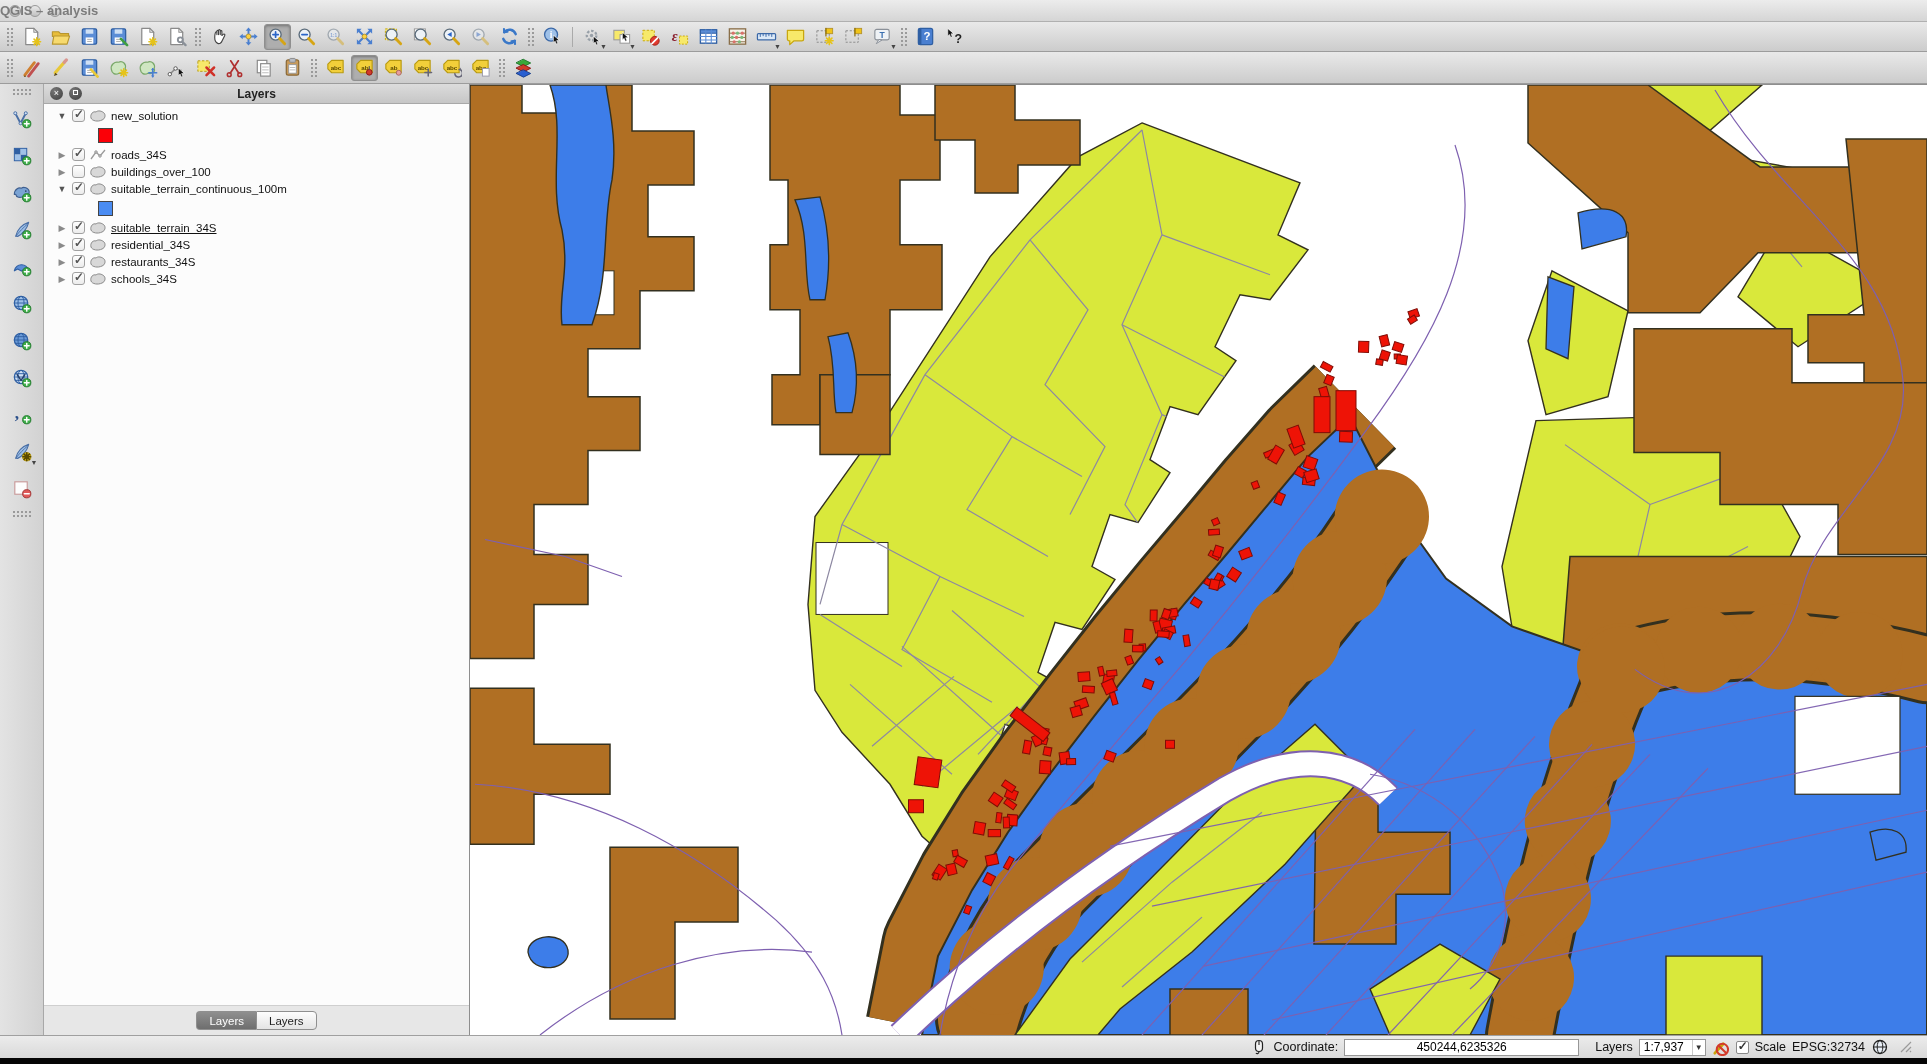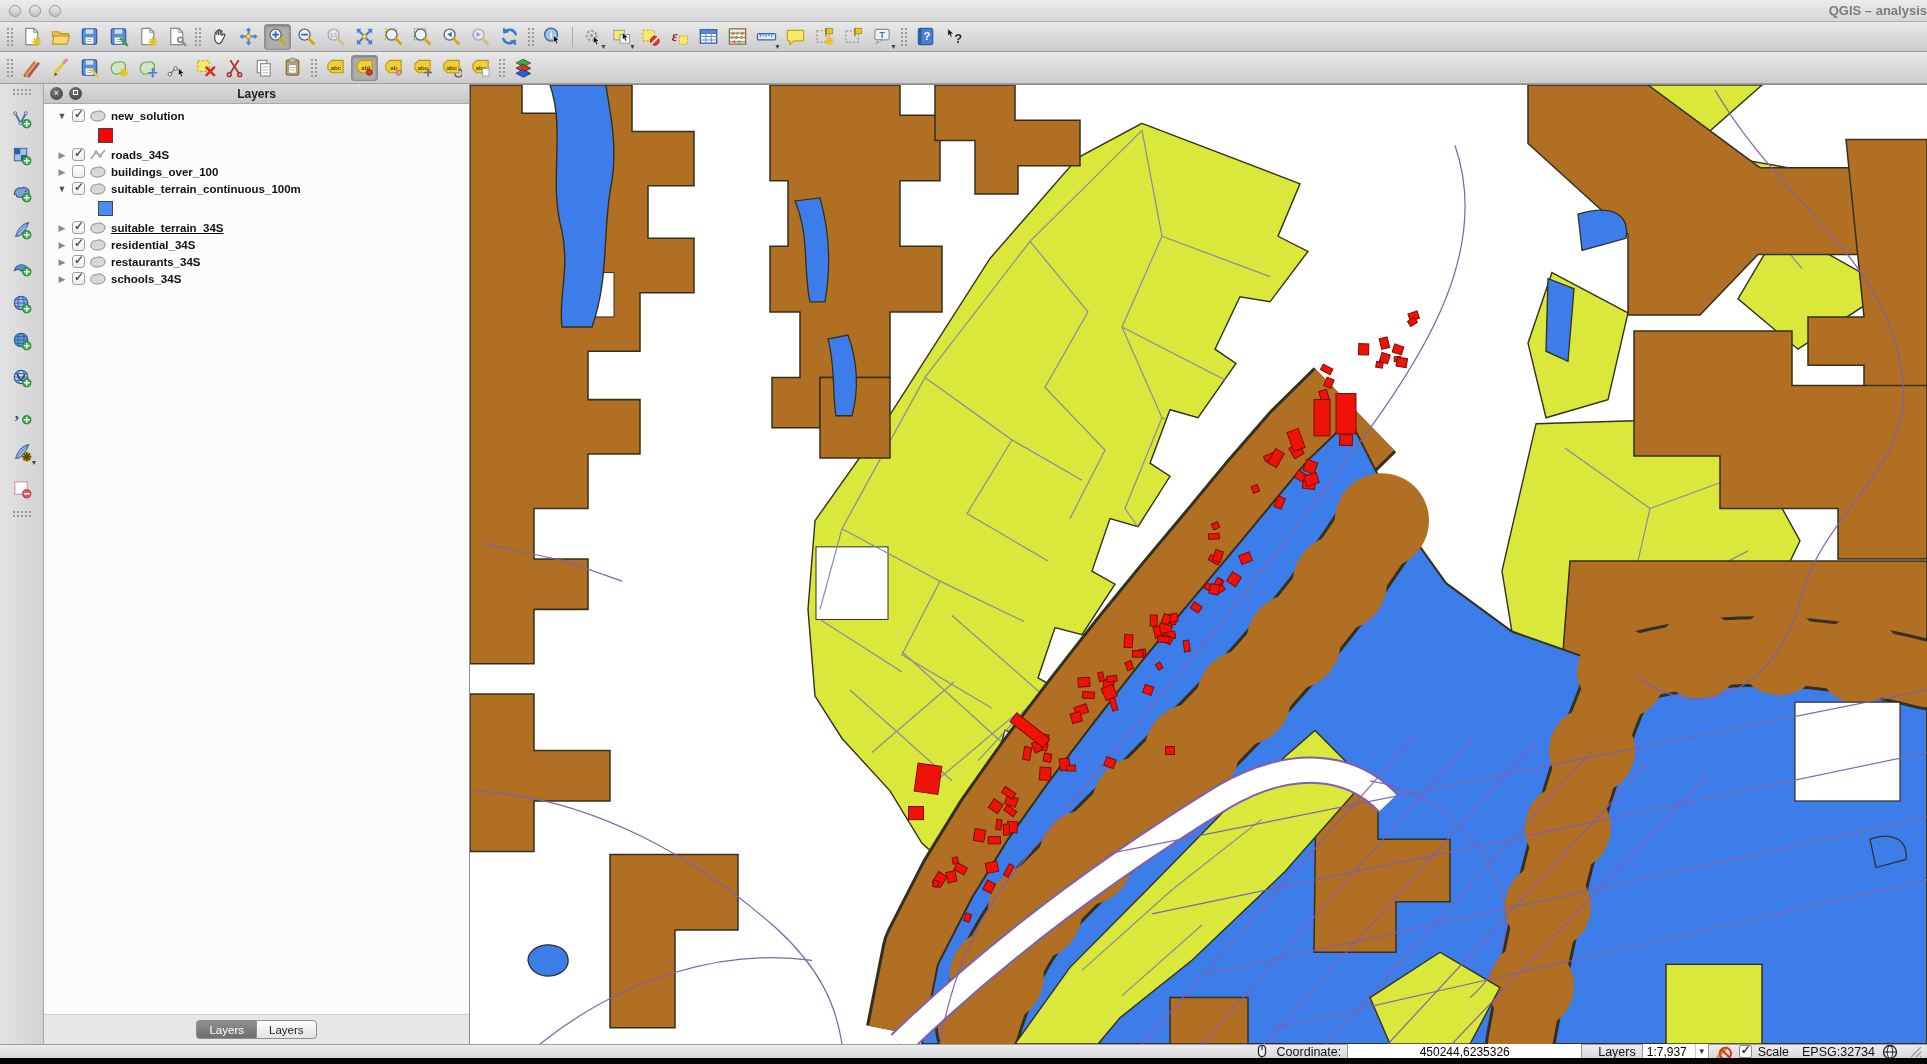--- a/index.html
+++ b/index.html
@@ -2,21 +2,21 @@
 <html style="--c-yellow: #d9e83b; --c-brown: #b06f23; --c-blue: #3d7de9; --c-red: #ee1306; --c-redline: #7f0c06; --c-outline: #33301f; --c-roadgray: #8d88a2; --c-roadpurple: #7e60b0; --c-white: #ffffff;"><head>
 <meta charset="utf-8">
 <style>
   *{box-sizing:border-box;margin:0;padding:0}
   html,body{width:1927px;height:1064px;overflow:hidden;font-family:"Liberation Sans",sans-serif;background:#000}
   .window{width:1927px;height:1064px;display:flex;flex-direction:column;background:#dcdcdc}
   
   .titlebar{height:22px;background:linear-gradient(#ececec,#d5d5d5);border-bottom:1px solid #b0b0b0;position:relative;display:flex;align-items:center}
   .lights{display:flex;gap:8px;margin-left:9px}
   .light{width:12px;height:12px;border-radius:50%;background:linear-gradient(#e9e9e9,#c2c2c2);border:1px solid #989898}
-  .wtitle{position:absolute;left:14px;right:0;text-align:right;font-size:13px;color:#7c7c7c;font-weight:bold;pointer-events:none}
+  .wtitle{position:absolute;left:0;right:0;text-align:left;font-size:13px;color:#7c7c7c;font-weight:bold;pointer-events:none}
   
   .toolbar{display:flex;align-items:center;background:linear-gradient(#e9e9e9,#cccccc);border-bottom:1px solid #9c9c9c;padding:0 4px;gap:2px}
   .tb1{height:30px}.tb2{height:32px}
   .tbtn{width:27px;height:26px;display:flex;align-items:center;justify-content:center;position:relative;border-radius:3px;flex:none}
   .tbtn svg{display:block}
   .tbtn.pressed{background:#aeaeae;box-shadow:inset 0 1px 3px rgba(0,0,0,.35);border:1px solid #8f8f8f}
   .tbtn.disabled{opacity:.45}
   .tbtn .dd{position:absolute;right:-1px;bottom:0;font-size:7px;color:#444;line-height:7px}
   .sep{width:1px;height:20px;background:#aaa;margin:0 4px;flex:none}
   .grip{width:8px;height:20px;flex:none;background-image:radial-gradient(circle,#9a9a9a 1px,rgba(0,0,0,0) 1.3px);background-size:4px 4px;margin:0 2px}
@@ -30,33 +30,33 @@
   .phead{height:20px;background:linear-gradient(#dcdcdc,#c6c6c6);border-bottom:1px solid #a8a8a8;display:flex;align-items:center;position:relative}
   .pbtn{width:13px;height:13px;border-radius:50%;background:radial-gradient(circle at 35% 30%,#777,#3c3c3c);margin-left:6px;color:#fff;font-size:9px;line-height:13px;text-align:center;flex:none}
   .pbtn .sq{display:inline-block;width:5px;height:5px;border:1px solid #fff;margin-bottom:1px}
   .ptitle{position:absolute;left:0;right:0;text-align:center;font-size:12px;font-weight:bold;color:#222;pointer-events:none}
   .llist{flex:1;background:#fcfcfc;padding-top:3px;overflow:hidden}
   .lrow{display:flex;align-items:center;height:17px;padding-left:12px;gap:4px}
   .arrow{width:12px;font-size:9px;color:#555;text-align:center;flex:none}
   .cb{width:13px;height:13px;border:1px solid #a0a0a0;border-radius:3px;background:linear-gradient(#fff,#ececec);position:relative;flex:none}
   .cb.on::after{content:"✓";position:absolute;left:1px;top:-3px;font-size:12px;color:#555;font-weight:bold}
   .lglyph{width:18px;display:flex;justify-content:center;flex:none}
-  .lname{font-size:11.5px;font-weight:bold;color:#111;white-space:nowrap}
+  .lname{font-size:11.5px;font-weight:normal;color:#111;white-space:nowrap}
   .lname.sel{text-decoration:underline}
   .swrow{height:22px;display:flex;align-items:center;padding-left:54px}
   .swatch{width:15px;height:15px;border:1px solid #444}
   .ptabs{height:30px;display:flex;align-items:center;justify-content:center;background:#e7e7e7;border-top:1px solid #cfcfcf}
   .tab{height:19px;line-height:18px;padding:0 12px;font-size:11.5px;border:1px solid #8f8f8f;background:linear-gradient(#fdfdfd,#e4e4e4);color:#222}
   .tab.active{background:linear-gradient(#8f8f8f,#6e6e6e);color:#fff;border-right:none;border-radius:4px 0 0 4px}
   .tab.inactive{border-radius:0 4px 4px 0}
   
   .map{flex:1;position:relative;background:#fff;border-top:1px solid #8e8e8e;overflow:hidden}
   .map svg{position:absolute;inset:0;width:100%;height:100%}
   
-  .status{height:14px;background:linear-gradient(#ececec,#d9d9d9);border-top:1px solid #a0a0a0;display:flex;align-items:center;gap:6px;padding:0 2px;font-size:12.5px;color:#111}
+  .status{height:23px;background:linear-gradient(#ececec,#d9d9d9);border-top:1px solid #a0a0a0;display:flex;align-items:center;gap:6px;padding:0 12px;font-size:12.5px;color:#111}
   .status .spacer{flex:1}
   .sicon{width:18px;height:18px;display:flex;align-items:center;justify-content:center;flex:none}
   .sfield{height:17px;border:1px solid #979797;background:#fff;font-size:12px;text-align:center;font-family:"Liberation Sans",sans-serif}
   .coord{width:235px}
   .scalebox{display:flex;align-items:flex-start;border:1px solid #979797;background:#fff;height:17px}
   .scalebox input{border:none;width:52px;height:15px;font-size:12px;padding-left:4px;outline:none}
   .scalebox .dda{width:13px;height:15px;font-size:8px;color:#333;display:flex;align-items:center;justify-content:center;border-left:1px solid #c9c9c9}
   .scb{width:13px;height:13px;border:1px solid #8a8a8a;border-radius:2px;background:#fff;position:relative;flex:none}
   .scb::after{content:"✓";position:absolute;left:1px;top:-3px;font-size:12px;color:#333;font-weight:bold}
   .blackstrip{height:6px;background:#050505}
@@ -902,21 +902,21 @@
     </span>
     <span class="sicon">
       <svg viewBox="0 0 18 18" width="17" height="17">
           <path d="M3,15 L12,5" stroke="#caa30a" stroke-width="3" stroke-linecap="round"></path>
           <circle cx="11" cy="11" r="6" fill="none" stroke="#d23a2a" stroke-width="2.2"></circle>
           <path d="M6.8,6.8 L15.2,15.2" stroke="#d23a2a" stroke-width="2.2"></path>
         </svg>
     </span>
     <span class="scb"></span>
     <span>Scale</span>
-    <span style="margin-left:7px">EPSG:32734</span>
+    <span style="margin-left:0">EPSG:32734</span>
     <span class="sicon">
       <svg viewBox="0 0 16 16" width="16" height="16">
           <circle cx="8" cy="8" r="6.5" fill="#e8eef5" stroke="#222" stroke-width="1.3"></circle>
           <ellipse cx="8" cy="8" rx="2.8" ry="6.5" fill="none" stroke="#222" stroke-width="1"></ellipse>
           <path d="M1.5,8 H14.5" stroke="#222" stroke-width="1"></path>
         </svg>
     </span>
     <span class="sicon gripcorner">
       <svg viewBox="0 0 14 14" width="14" height="14">
           <path d="M12,2 L2,12 M12,7 L7,12 M12,11 L11,12" stroke="#9a9a9a" stroke-width="1.2"></path>

